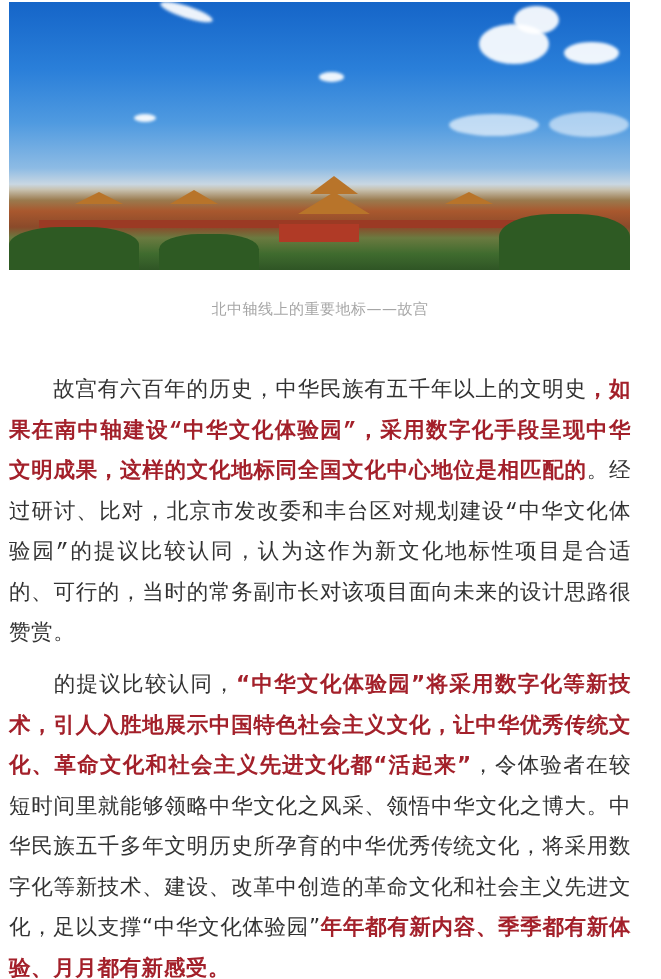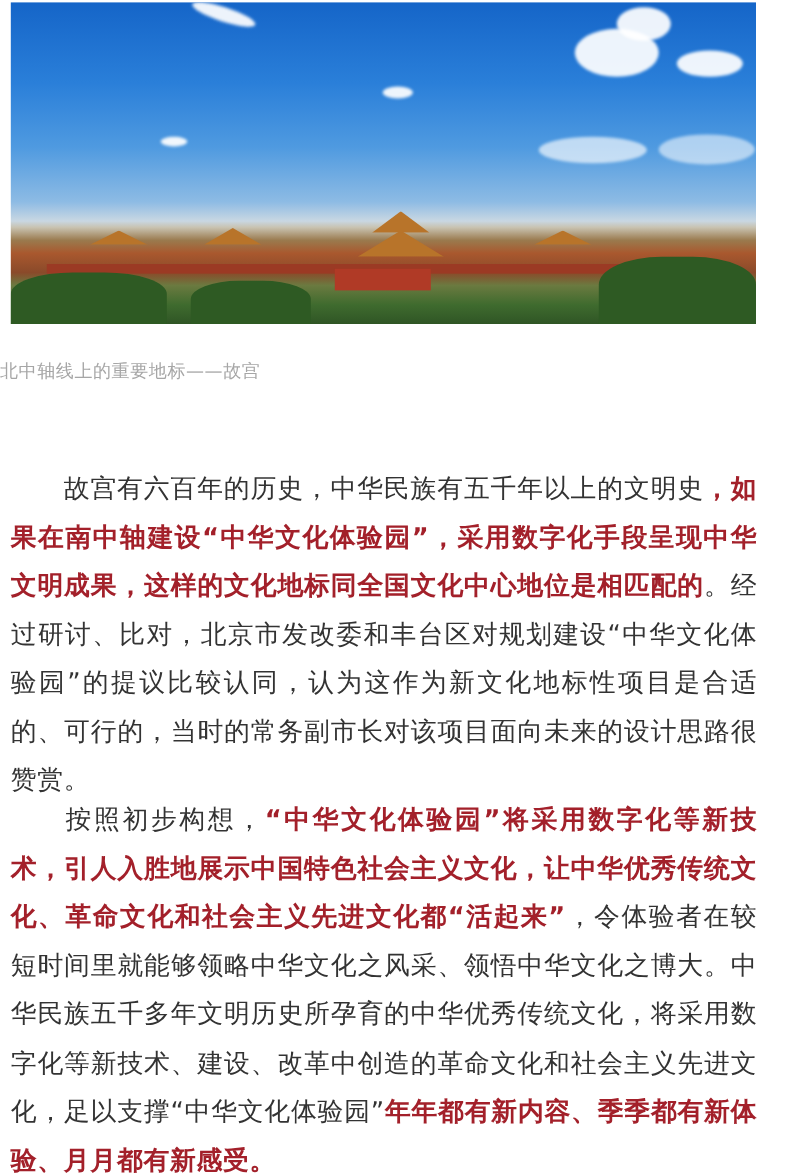--- a/index.html
+++ b/index.html
@@ -56,36 +56,36 @@
   .trees {
     position: absolute;
     background: #2e5a23;
     border-radius: 40% 40% 0 0;
   }
   .caption {
     position: absolute;
     left: 0;
     top: 300px;
     width: 640px;
-    text-align: left;
+    text-align: center;
     font-size: 15px;
     color: #a6a6a6;
     letter-spacing: 0.5px;
   }
   .para {
     position: absolute;
     left: 9px;
     width: 622px;
     font-size: 21.5px;
     line-height: 40.5px;
     color: #333333;
     letter-spacing: 0.6px;
     text-align: justify;
   }
-  .p1 { top: 388px; }
+  .p1 { top: 370px; font-family: Liberation Mono, monospace; }
   .p2 { top: 664px; }
   .indent { display: inline-block; width: 44px; }
   .hl {
     color: #a3202a;
     font-weight: bold;
   }
 </style>
 </head>
 <body>
 
@@ -110,14 +110,14 @@
   <div class="trees" style="left:490px;top:212px;width:131px;height:58px;"></div>
 </div>
 
 <div class="caption">北中轴线上的重要地标——故宫</div>
 
 <div class="para p1">
   <span class="indent"></span><span>故宫有六百年的历史，中华民族有五千年以上的文明史</span><span class="hl">，如果在南中轴建设“中华文化体验园”，采用数字化手段呈现中华文明成果，这样的文化地标同全国文化中心地位是相匹配的</span><span>。经过研讨、比对，北京市发改委和丰台区对规划建设“中华文化体验园”的提议比较认同，认为这作为新文化地标性项目是合适的、可行的，当时的常务副市长对该项目面向未来的设计思路很赞赏。</span>
 </div>
 
 <div class="para p2">
-  <span class="indent"></span><span>按照初步构想，</span><span class="hl">“中华文化体验园”将采用数字化等新技术，引人入胜地展示中国特色社会主义文化，让中华优秀传统文化、革命文化和社会主义先进文化都“活起来”</span><span>，令体验者在较短时间里就能够领略中华文化之风采、领悟中华文化之博大。中华民族五千多年文明历史所孕育的中华优秀传统文化，将采用数字化等新技术、建设、改革中创造的革命文化和社会主义先进文化，足以支撑“中华文化体验园”</span><span class="hl">年年都有新内容、季季都有新体验、月月都有新感受。</span>
+  <span class="indent"></span><span>的提议比较认同，</span><span class="hl">“中华文化体验园”将采用数字化等新技术，引人入胜地展示中国特色社会主义文化，让中华优秀传统文化、革命文化和社会主义先进文化都“活起来”</span><span>，令体验者在较短时间里就能够领略中华文化之风采、领悟中华文化之博大。中华民族五千多年文明历史所孕育的中华优秀传统文化，将采用数字化等新技术、建设、改革中创造的革命文化和社会主义先进文化，足以支撑“中华文化体验园”</span><span class="hl">年年都有新内容、季季都有新体验、月月都有新感受。</span>
 </div>
 
 </body></html>

